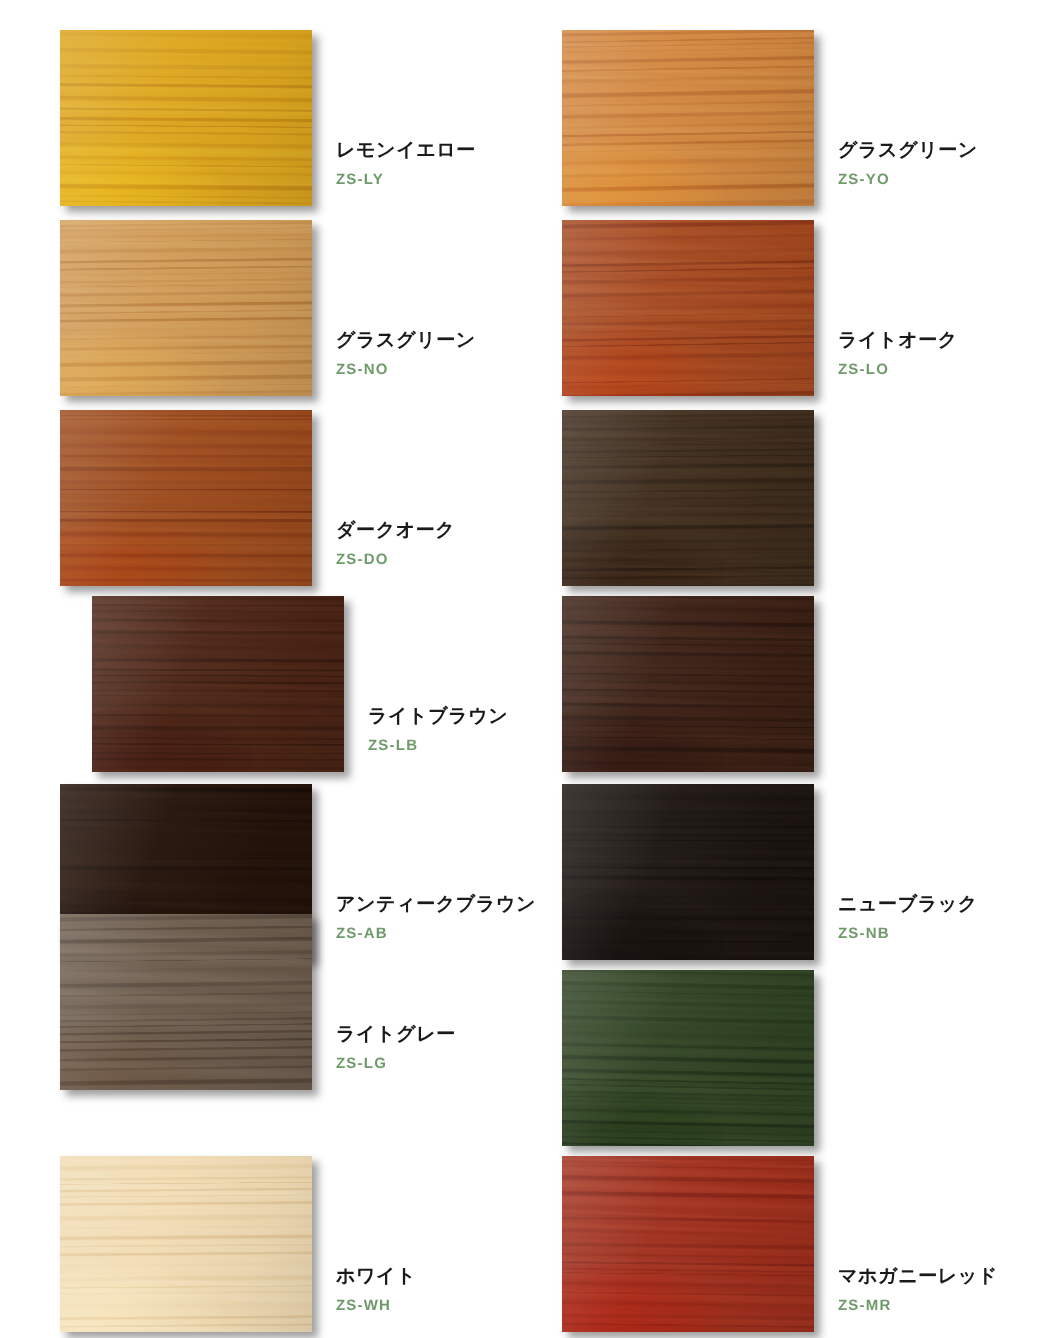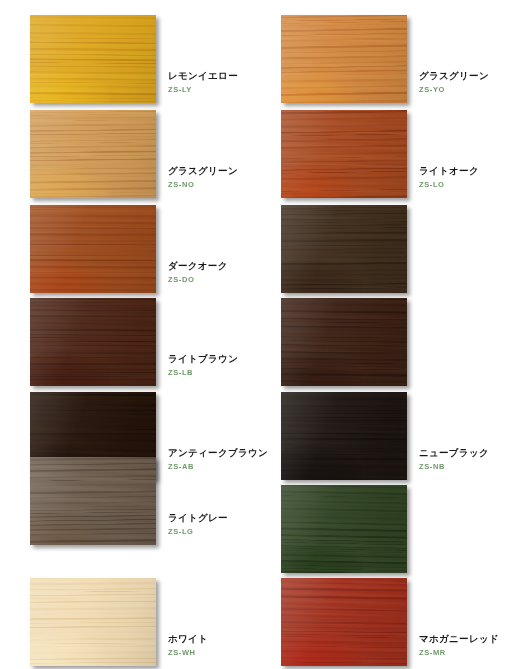--- a/index.html
+++ b/index.html
@@ -183,21 +183,21 @@
     </div>
     <div class="swatch-cell col-right" style="left: 268px; top: 198px;">
       <div class="chip">
         <div class="base" style="background: rgb(62, 44, 28);"></div>
         <div class="grain" style="background-image: linear-gradient(179.42deg, rgba(0, 0, 0, 0) 0%, rgba(0, 0, 0, 0) 3.04%, rgba(42, 28, 16, 0.376) 3.52%, rgba(42, 28, 16, 0.376) 4.74%, rgba(0, 0, 0, 0) 5.55%, rgba(0, 0, 0, 0) 6.76%, rgba(0, 0, 0, 0) 8%, rgba(42, 28, 16, 0.16) 8.19%, rgba(42, 28, 16, 0.16) 8.68%, rgba(0, 0, 0, 0) 9.01%, rgba(0, 0, 0, 0) 9.5%, rgba(0, 0, 0, 0) 11.12%, rgba(42, 28, 16, 0.37) 11.37%, rgba(42, 28, 16, 0.37) 12.02%, rgba(0, 0, 0, 0) 12.45%, rgba(0, 0, 0, 0) 13.1%, rgba(0, 0, 0, 0) 13.87%, rgba(42, 28, 16, 0.275) 14%, rgba(42, 28, 16, 0.275) 14.31%, rgba(0, 0, 0, 0) 14.51%, rgba(0, 0, 0, 0) 14.83%, rgba(0, 0, 0, 0) 16.75%, rgba(42, 28, 16, 0.404) 17.05%, rgba(42, 28, 16, 0.404) 17.81%, rgba(0, 0, 0, 0) 18.33%, rgba(0, 0, 0, 0) 19.09%, rgba(0, 0, 0, 0) 21.46%, rgba(42, 28, 16, 0.282) 21.83%, rgba(42, 28, 16, 0.282) 22.77%, rgba(0, 0, 0, 0) 23.4%, rgba(0, 0, 0, 0) 24.35%, rgba(0, 0, 0, 0) 24.92%, rgba(42, 28, 16, 0.36) 25.01%, rgba(42, 28, 16, 0.36) 25.24%, rgba(0, 0, 0, 0) 25.39%, rgba(0, 0, 0, 0) 25.62%, rgba(0, 0, 0, 0) 27.36%, rgba(42, 28, 16, 0.41) 27.63%, rgba(42, 28, 16, 0.41) 28.33%, rgba(0, 0, 0, 0) 28.79%, rgba(0, 0, 0, 0) 29.49%, rgba(0, 0, 0, 0) 30.33%, rgba(42, 28, 16, 0.443) 30.46%, rgba(42, 28, 16, 0.443) 30.8%, rgba(0, 0, 0, 0) 31.02%, rgba(0, 0, 0, 0) 31.36%, rgba(0, 0, 0, 0) 34.16%, rgba(42, 28, 16, 0.486) 34.6%, rgba(42, 28, 16, 0.486) 35.72%, rgba(0, 0, 0, 0) 36.46%, rgba(0, 0, 0, 0) 37.58%, rgba(0, 0, 0, 0) 40.9%, rgba(42, 28, 16, 0.42) 41.42%, rgba(42, 28, 16, 0.42) 42.74%, rgba(0, 0, 0, 0) 43.63%, rgba(0, 0, 0, 0) 44.95%, rgba(0, 0, 0, 0) 46.23%, rgba(42, 28, 16, 0.45) 46.43%, rgba(42, 28, 16, 0.45) 46.94%, rgba(0, 0, 0, 0) 47.28%, rgba(0, 0, 0, 0) 47.8%, rgba(0, 0, 0, 0) 49.47%, rgba(42, 28, 16, 0.243) 49.73%, rgba(42, 28, 16, 0.243) 50.4%, rgba(0, 0, 0, 0) 50.84%, rgba(0, 0, 0, 0) 51.51%, rgba(0, 0, 0, 0) 53.15%, rgba(42, 28, 16, 0.208) 53.4%, rgba(42, 28, 16, 0.208) 54.06%, rgba(0, 0, 0, 0) 54.49%, rgba(0, 0, 0, 0) 55.15%, rgba(0, 0, 0, 0) 57.19%, rgba(42, 28, 16, 0.196) 57.51%, rgba(42, 28, 16, 0.196) 58.32%, rgba(0, 0, 0, 0) 58.87%, rgba(0, 0, 0, 0) 59.68%, rgba(0, 0, 0, 0) 62.49%, rgba(42, 28, 16, 0.604) 62.93%, rgba(42, 28, 16, 0.604) 64.05%, rgba(0, 0, 0, 0) 64.8%, rgba(0, 0, 0, 0) 65.92%, rgba(0, 0, 0, 0) 68.94%, rgba(42, 28, 16, 0.247) 69.41%, rgba(42, 28, 16, 0.247) 70.62%, rgba(0, 0, 0, 0) 71.43%, rgba(0, 0, 0, 0) 72.64%, rgba(0, 0, 0, 0) 73.71%, rgba(42, 28, 16, 0.31) 73.87%, rgba(42, 28, 16, 0.31) 74.3%, rgba(0, 0, 0, 0) 74.59%, rgba(0, 0, 0, 0) 75.02%, rgba(0, 0, 0, 0) 77.43%, rgba(42, 28, 16, 0.263) 77.8%, rgba(42, 28, 16, 0.263) 78.77%, rgba(0, 0, 0, 0) 79.41%, rgba(0, 0, 0, 0) 80.38%, rgba(0, 0, 0, 0) 82.26%, rgba(42, 28, 16, 0.624) 82.55%, rgba(42, 28, 16, 0.624) 83.3%, rgba(0, 0, 0, 0) 83.81%, rgba(0, 0, 0, 0) 84.56%, rgba(0, 0, 0, 0) 86.14%, rgba(42, 28, 16, 0.44) 86.38%, rgba(42, 28, 16, 0.44) 87.02%, rgba(0, 0, 0, 0) 87.44%, rgba(0, 0, 0, 0) 88.07%, rgba(0, 0, 0, 0) 90.25%, rgba(42, 28, 16, 0.3) 90.59%, rgba(42, 28, 16, 0.3) 91.46%, rgba(0, 0, 0, 0) 92.05%, rgba(0, 0, 0, 0) 92.92%, rgba(0, 0, 0, 0) 96.3%, rgba(42, 28, 16, 0.596) 96.83%, rgba(42, 28, 16, 0.596) 98.18%, rgba(0, 0, 0, 0) 99.08%);"></div>
         <div class="grain2" style="background-image: linear-gradient(181.23deg, rgba(0, 0, 0, 0) 0%, rgba(90, 65, 40, 0.235) 2.45%, rgba(0, 0, 0, 0) 4.78%, rgba(0, 0, 0, 0) 6.13%, rgba(90, 65, 40, 0.318) 10.52%, rgba(0, 0, 0, 0) 14.68%, rgba(0, 0, 0, 0) 17.1%, rgba(90, 65, 40, 0.184) 18.27%, rgba(0, 0, 0, 0) 19.38%, rgba(0, 0, 0, 0) 20.03%, rgba(90, 65, 40, 0.427) 21.86%, rgba(0, 0, 0, 0) 23.6%, rgba(0, 0, 0, 0) 24.6%, rgba(90, 65, 40, 0.09) 27.24%, rgba(0, 0, 0, 0) 29.75%, rgba(0, 0, 0, 0) 31.21%, rgba(90, 65, 40, 0.19) 32.4%, rgba(0, 0, 0, 0) 33.54%, rgba(0, 0, 0, 0) 34.2%, rgba(90, 65, 40, 0.282) 37.6%, rgba(0, 0, 0, 0) 40.84%, rgba(0, 0, 0, 0) 42.71%, rgba(90, 65, 40, 0.153) 46.91%, rgba(0, 0, 0, 0) 50.9%, rgba(0, 0, 0, 0) 53.21%, rgba(90, 65, 40, 0.28) 54.86%, rgba(0, 0, 0, 0) 56.44%, rgba(0, 0, 0, 0) 57.35%, rgba(90, 65, 40, 0.31) 60.23%, rgba(0, 0, 0, 0) 62.96%, rgba(0, 0, 0, 0) 64.54%, rgba(90, 65, 40, 0.118) 68.64%, rgba(0, 0, 0, 0) 72.54%, rgba(0, 0, 0, 0) 74.79%, rgba(90, 65, 40, 0.306) 77.16%, rgba(0, 0, 0, 0) 79.41%, rgba(0, 0, 0, 0) 80.72%, rgba(90, 65, 40, 0.38) 81.76%, rgba(0, 0, 0, 0) 82.75%, rgba(0, 0, 0, 0) 83.32%, rgba(90, 65, 40, 0.373) 84.94%, rgba(0, 0, 0, 0) 86.47%, rgba(0, 0, 0, 0) 87.35%, rgba(90, 65, 40, 0.267) 91.3%, rgba(0, 0, 0, 0) 95.05%, rgba(0, 0, 0, 0) 97.22%, rgba(90, 65, 40, 0.133) 98.77%, rgba(0, 0, 0, 0) 100.23%);"></div>
         <div class="knot" style="background: radial-gradient(at 35% 55%, rgba(76, 55, 34, 0.95) 0%, rgba(76, 55, 34, 0.55) 45%, rgba(0, 0, 0, 0) 78%);"></div>
         <div class="sheen"></div>
       </div>
     </div>
-    <div class="swatch-cell" style="left: 0px; top: 291px;">
+    <div class="swatch-cell" style="left: 16px; top: 291px;">
       <div class="chip">
         <div class="base" style="background: rgb(75, 36, 21);"></div>
         <div class="grain" style="background-image: linear-gradient(180.21deg, rgba(0, 0, 0, 0) 0%, rgba(0, 0, 0, 0) 0.54%, rgba(52, 23, 12, 0.208) 0.63%, rgba(52, 23, 12, 0.208) 0.84%, rgba(0, 0, 0, 0) 0.99%, rgba(0, 0, 0, 0) 1.2%, rgba(0, 0, 0, 0) 2.93%, rgba(52, 23, 12, 0.118) 3.2%, rgba(52, 23, 12, 0.118) 3.89%, rgba(0, 0, 0, 0) 4.35%, rgba(0, 0, 0, 0) 5.04%, rgba(0, 0, 0, 0) 5.75%, rgba(52, 23, 12, 0.267) 5.86%, rgba(52, 23, 12, 0.267) 6.15%, rgba(0, 0, 0, 0) 6.34%, rgba(0, 0, 0, 0) 6.62%, rgba(0, 0, 0, 0) 8.93%, rgba(52, 23, 12, 0.282) 9.29%, rgba(52, 23, 12, 0.282) 10.22%, rgba(0, 0, 0, 0) 10.83%, rgba(0, 0, 0, 0) 11.76%, rgba(0, 0, 0, 0) 12.76%, rgba(52, 23, 12, 0.565) 12.92%, rgba(52, 23, 12, 0.565) 13.32%, rgba(0, 0, 0, 0) 13.59%, rgba(0, 0, 0, 0) 13.99%, rgba(0, 0, 0, 0) 15.4%, rgba(52, 23, 12, 0.267) 15.62%, rgba(52, 23, 12, 0.267) 16.18%, rgba(0, 0, 0, 0) 16.56%, rgba(0, 0, 0, 0) 17.12%, rgba(0, 0, 0, 0) 19.4%, rgba(52, 23, 12, 0.376) 19.75%, rgba(52, 23, 12, 0.376) 20.66%, rgba(0, 0, 0, 0) 21.26%, rgba(0, 0, 0, 0) 22.17%, rgba(0, 0, 0, 0) 24.85%, rgba(52, 23, 12, 0.545) 25.26%, rgba(52, 23, 12, 0.545) 26.34%, rgba(0, 0, 0, 0) 27.05%, rgba(0, 0, 0, 0) 28.12%, rgba(0, 0, 0, 0) 31.38%, rgba(52, 23, 12, 0.192) 31.89%, rgba(52, 23, 12, 0.192) 33.19%, rgba(0, 0, 0, 0) 34.06%, rgba(0, 0, 0, 0) 35.36%, rgba(0, 0, 0, 0) 37.96%, rgba(52, 23, 12, 0.498) 38.37%, rgba(52, 23, 12, 0.498) 39.41%, rgba(0, 0, 0, 0) 40.1%, rgba(0, 0, 0, 0) 41.14%, rgba(0, 0, 0, 0) 42.81%, rgba(52, 23, 12, 0.57) 43.07%, rgba(52, 23, 12, 0.57) 43.73%, rgba(0, 0, 0, 0) 44.18%, rgba(0, 0, 0, 0) 44.84%, rgba(0, 0, 0, 0) 45.77%, rgba(52, 23, 12, 0.64) 45.92%, rgba(52, 23, 12, 0.64) 46.29%, rgba(0, 0, 0, 0) 46.54%, rgba(0, 0, 0, 0) 46.91%, rgba(0, 0, 0, 0) 48.68%, rgba(52, 23, 12, 0.54) 48.95%, rgba(52, 23, 12, 0.54) 49.66%, rgba(0, 0, 0, 0) 50.13%, rgba(0, 0, 0, 0) 50.84%, rgba(0, 0, 0, 0) 52.5%, rgba(52, 23, 12, 0.314) 52.76%, rgba(52, 23, 12, 0.314) 53.42%, rgba(0, 0, 0, 0) 53.87%, rgba(0, 0, 0, 0) 54.53%, rgba(0, 0, 0, 0) 55.31%, rgba(52, 23, 12, 0.267) 55.43%, rgba(52, 23, 12, 0.267) 55.74%, rgba(0, 0, 0, 0) 55.95%, rgba(0, 0, 0, 0) 56.26%, rgba(0, 0, 0, 0) 59.14%, rgba(52, 23, 12, 0.235) 59.59%, rgba(52, 23, 12, 0.235) 60.74%, rgba(0, 0, 0, 0) 61.51%, rgba(0, 0, 0, 0) 62.66%, rgba(0, 0, 0, 0) 64.2%, rgba(52, 23, 12, 0.416) 64.43%, rgba(52, 23, 12, 0.416) 65.05%, rgba(0, 0, 0, 0) 65.46%, rgba(0, 0, 0, 0) 66.07%, rgba(0, 0, 0, 0) 69.45%, rgba(52, 23, 12, 0.498) 69.97%, rgba(52, 23, 12, 0.498) 71.32%, rgba(0, 0, 0, 0) 72.22%, rgba(0, 0, 0, 0) 73.57%, rgba(0, 0, 0, 0) 75.02%, rgba(52, 23, 12, 0.353) 75.24%, rgba(52, 23, 12, 0.353) 75.83%, rgba(0, 0, 0, 0) 76.21%, rgba(0, 0, 0, 0) 76.79%, rgba(0, 0, 0, 0) 77.91%, rgba(52, 23, 12, 0.64) 78.08%, rgba(52, 23, 12, 0.64) 78.53%, rgba(0, 0, 0, 0) 78.83%, rgba(0, 0, 0, 0) 79.27%, rgba(0, 0, 0, 0) 80.22%, rgba(52, 23, 12, 0.294) 80.37%, rgba(52, 23, 12, 0.294) 80.75%, rgba(0, 0, 0, 0) 81%, rgba(0, 0, 0, 0) 81.38%, rgba(0, 0, 0, 0) 82.19%, rgba(52, 23, 12, 0.486) 82.32%, rgba(52, 23, 12, 0.486) 82.65%, rgba(0, 0, 0, 0) 82.87%, rgba(0, 0, 0, 0) 83.19%, rgba(0, 0, 0, 0) 84.77%, rgba(52, 23, 12, 0.404) 85.01%, rgba(52, 23, 12, 0.404) 85.64%, rgba(0, 0, 0, 0) 86.06%, rgba(0, 0, 0, 0) 86.69%, rgba(0, 0, 0, 0) 88.74%, rgba(52, 23, 12, 0.286) 89.06%, rgba(52, 23, 12, 0.286) 89.87%, rgba(0, 0, 0, 0) 90.42%, rgba(0, 0, 0, 0) 91.24%, rgba(0, 0, 0, 0) 92.01%, rgba(52, 23, 12, 0.486) 92.13%, rgba(52, 23, 12, 0.486) 92.44%, rgba(0, 0, 0, 0) 92.65%, rgba(0, 0, 0, 0) 92.96%, rgba(0, 0, 0, 0) 93.5%, rgba(52, 23, 12, 0.427) 93.58%, rgba(52, 23, 12, 0.427) 93.8%, rgba(0, 0, 0, 0) 93.94%, rgba(0, 0, 0, 0) 94.16%, rgba(0, 0, 0, 0) 94.86%, rgba(52, 23, 12, 0.52) 94.97%, rgba(52, 23, 12, 0.52) 95.25%, rgba(0, 0, 0, 0) 95.43%, rgba(0, 0, 0, 0) 95.71%, rgba(0, 0, 0, 0) 98.64%, rgba(52, 23, 12, 0.282) 99.1%, rgba(52, 23, 12, 0.282) 100.27%, rgba(0, 0, 0, 0) 101.05%);"></div>
         <div class="grain2" style="background-image: linear-gradient(181.87deg, rgba(0, 0, 0, 0) 0%, rgba(103, 54, 32, 0.27) 4.32%, rgba(0, 0, 0, 0) 8.43%, rgba(0, 0, 0, 0) 10.81%, rgba(103, 54, 32, 0.29) 14.39%, rgba(0, 0, 0, 0) 17.79%, rgba(0, 0, 0, 0) 19.76%, rgba(103, 54, 32, 0.255) 20.82%, rgba(0, 0, 0, 0) 21.83%, rgba(0, 0, 0, 0) 22.42%, rgba(103, 54, 32, 0.39) 25.91%, rgba(0, 0, 0, 0) 29.23%, rgba(0, 0, 0, 0) 31.15%, rgba(103, 54, 32, 0.243) 32.28%, rgba(0, 0, 0, 0) 33.35%, rgba(0, 0, 0, 0) 33.97%, rgba(103, 54, 32, 0.12) 36.01%, rgba(0, 0, 0, 0) 37.95%, rgba(0, 0, 0, 0) 39.08%, rgba(103, 54, 32, 0.286) 43.24%, rgba(0, 0, 0, 0) 47.19%, rgba(0, 0, 0, 0) 49.48%, rgba(103, 54, 32, 0.36) 50.57%, rgba(0, 0, 0, 0) 51.61%, rgba(0, 0, 0, 0) 52.21%, rgba(103, 54, 32, 0.204) 55.3%, rgba(0, 0, 0, 0) 58.24%, rgba(0, 0, 0, 0) 59.94%, rgba(103, 54, 32, 0.224) 62.55%, rgba(0, 0, 0, 0) 65.02%, rgba(0, 0, 0, 0) 66.46%, rgba(103, 54, 32, 0.184) 69.69%, rgba(0, 0, 0, 0) 72.77%, rgba(0, 0, 0, 0) 74.54%, rgba(103, 54, 32, 0.133) 79.1%, rgba(0, 0, 0, 0) 83.42%, rgba(0, 0, 0, 0) 85.93%, rgba(103, 54, 32, 0.365) 90.47%, rgba(0, 0, 0, 0) 94.79%, rgba(0, 0, 0, 0) 97.29%, rgba(103, 54, 32, 0.11) 101.18%, rgba(0, 0, 0, 0) 104.89%);"></div>
         <div class="knot" style="background: radial-gradient(at 35% 55%, rgba(90, 44, 25, 0.95) 0%, rgba(90, 44, 25, 0.55) 45%, rgba(0, 0, 0, 0) 78%);"></div>
         <div class="sheen"></div>
       </div>
       <div class="labels">
         <div class="name" style="color: rgb(26, 26, 26);">ライトブラウン</div>
         <div class="code" style="color: rgb(111, 154, 106);">ZS-LB</div>

